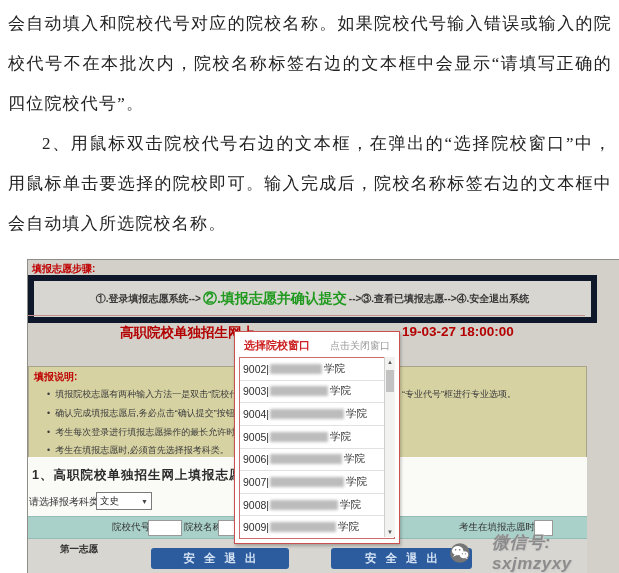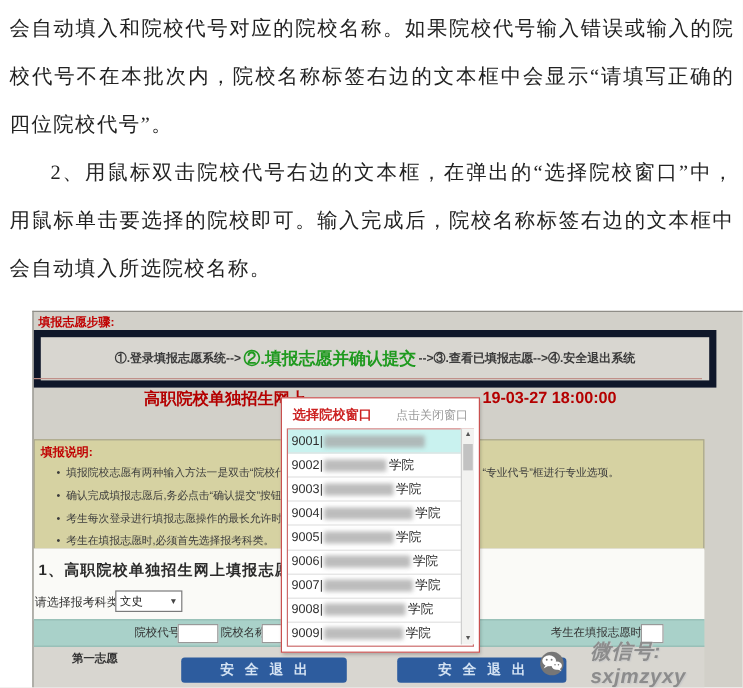--- a/index.html
+++ b/index.html
@@ -139,25 +139,20 @@
 
     <div class="btn btn-submit">安全退出</div>
     <div class="btn btn-exit">安全退出</div>
 
     <div class="popup">
       <div class="popup-title">
         <span class="t">选择院校窗口</span>
         <span class="c">点击关闭窗口</span>
       </div>
       <div class="popup-list">
-          <div class="pitem sel">
-            <span>9001|</span>
-            <span class="blur" style="width: 84px;"></span>
-            <span></span>
-          </div>
           <div class="pitem">
             <span>9002|</span>
             <span class="blur" style="width: 52px;"></span>
             <span>学院</span>
           </div>
           <div class="pitem">
             <span>9003|</span>
             <span class="blur" style="width: 58px;"></span>
             <span>学院</span>
           </div>

